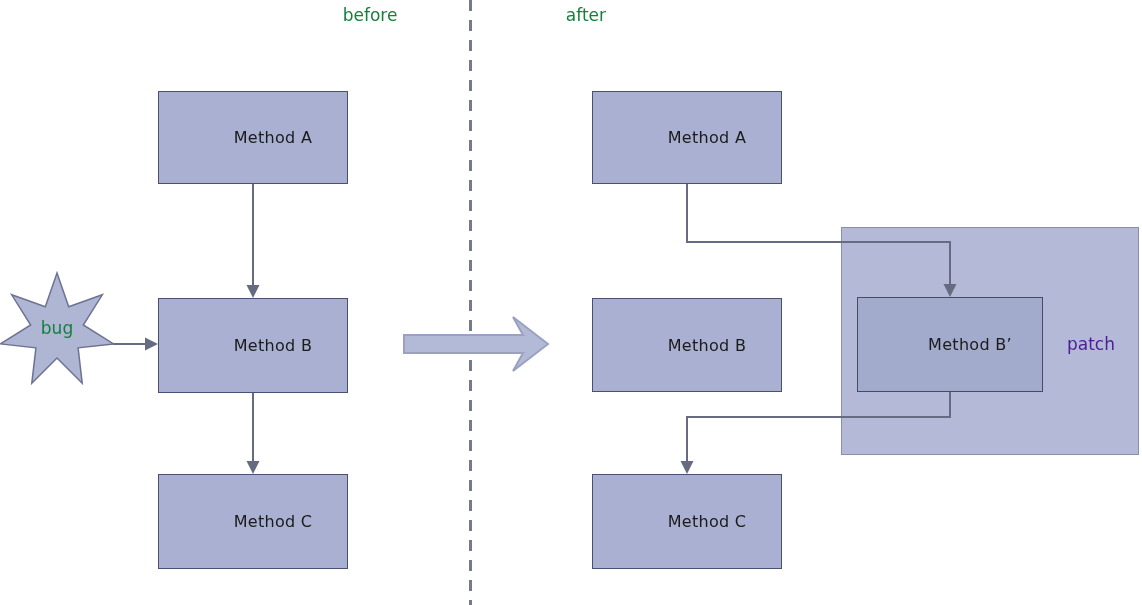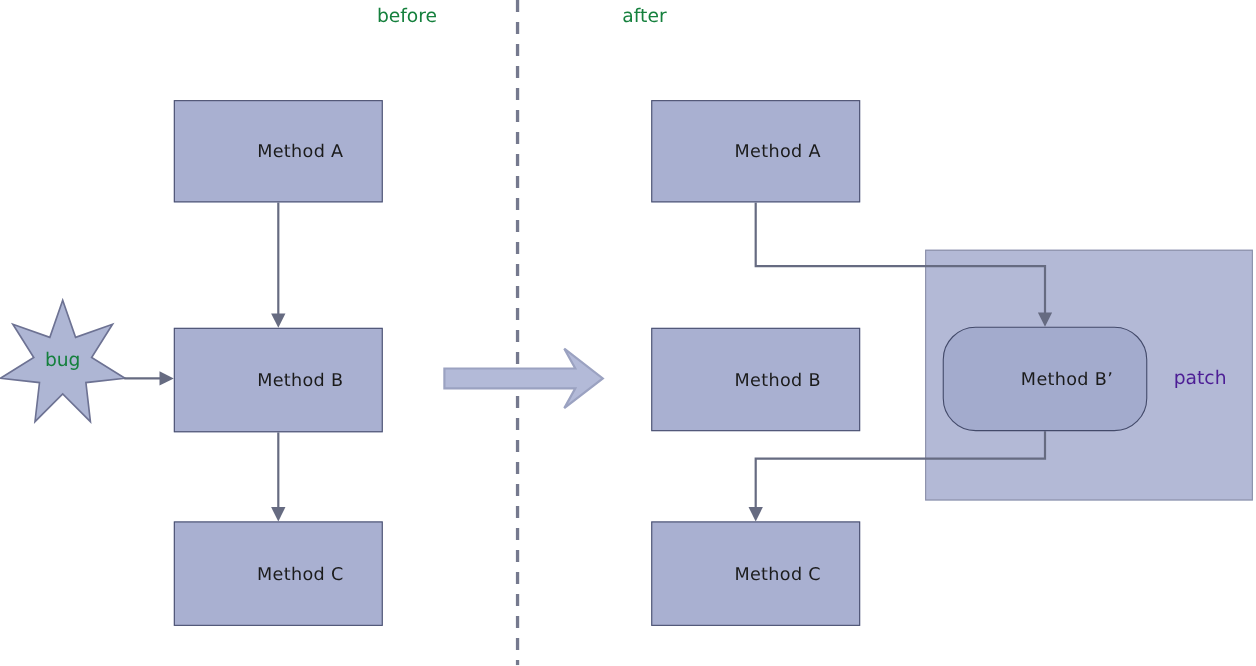--- a/index.html
+++ b/index.html
@@ -45,21 +45,20 @@
     align-items: center;
     justify-content: center;
     font-size: 16px;
     z-index: 3;
     letter-spacing: 0.3px;
     padding-left: 40px;
   }
   .bprime {
     background: #a3abcd;
     border-color: #434a6a;
-    border-radius: 30px;
   }
   .box-a-left  { left: 158px; top:  91px; width: 190px; height: 93px; }
   .box-b-left  { left: 158px; top: 298px; width: 190px; height: 95px; }
   .box-c-left  { left: 158px; top: 474px; width: 190px; height: 95px; }
   .box-a-right { left: 592px; top:  91px; width: 190px; height: 93px; }
   .box-b-right { left: 592px; top: 298px; width: 190px; height: 94px; }
   .box-c-right { left: 592px; top: 474px; width: 190px; height: 95px; }
   .box-bprime  { left: 857px; top: 297px; width: 186px; height: 95px; z-index: 4; }
   .section-label {
     position: absolute;

